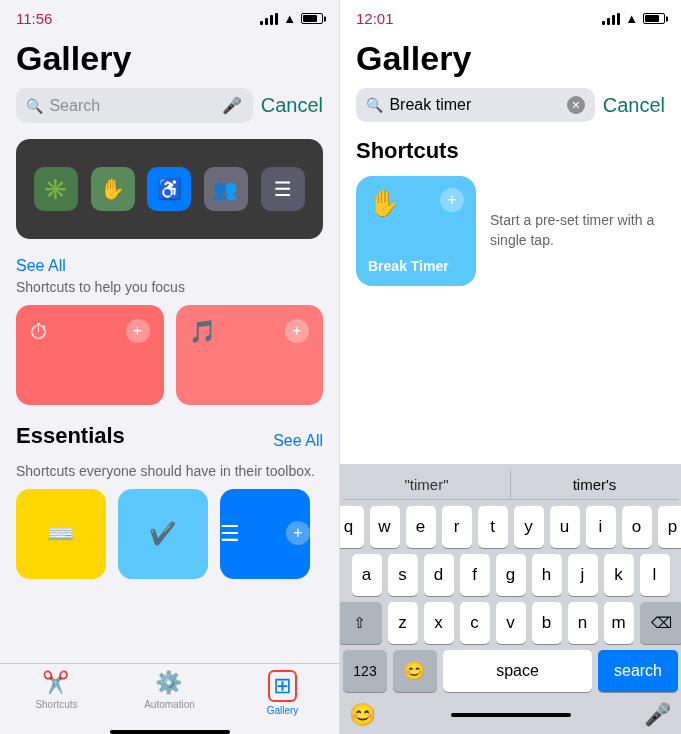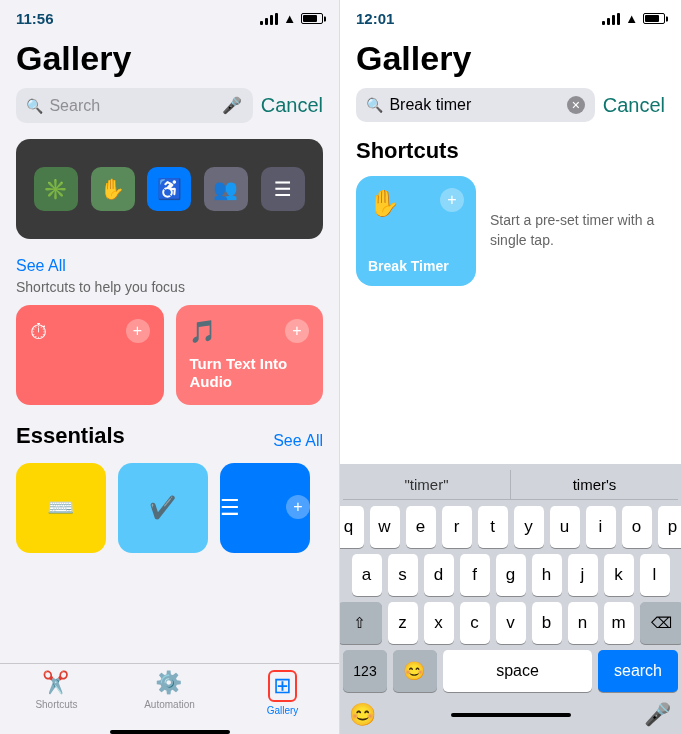--- a/index.html
+++ b/index.html
@@ -36,22 +36,22 @@
     
     .status-bar {
       display: flex;
       justify-content: space-between;
       align-items: center;
       padding: 10px 16px 4px;
       background: #f2f2f7;
     }
     .status-time {
       font-size: 15px;
-      font-weight: 700;
-      color: #0c4a6e;
+      font-weight: 400;
+      color: #be185d;
     }
     .status-icons {
       display: flex;
       align-items: center;
       gap: 5px;
       font-size: 13px;
     }
     .signal-bars {
       display: flex;
       align-items: flex-end;
@@ -544,28 +544,28 @@
         <div class="card-top">
           <span class="card-icon">⏱</span>
           <div class="card-plus">+</div>
         </div>
       </div>
       <div class="shortcut-card card-pink">
         <div class="card-top">
           <span class="card-icon">🎵</span>
           <div class="card-plus">+</div>
         </div>
-        <div class="card-label">Turn Text Into Audio</div>
       </div>
     </div>
 
     <div class="section-row">
       <div class="section-title">Essentials</div>
       <span class="see-all">See All</span>
     </div>
+    <div class="section-subtitle">Shortcuts everyone should have in their toolbox.</div>
     <div class="essentials-cards">
       <div class="ess-card ess-yellow">
         <span class="ess-icon">⌨️</span>
       </div>
       <div class="ess-card" style="background:#5ac8fa;">
         <span class="ess-icon">✔️</span>
       </div>
       <div class="ess-card" style="background:#007aff;">
         <div class="card-top" style="justify-content:space-between;width:100%;">
           <span class="ess-icon">☰</span>

